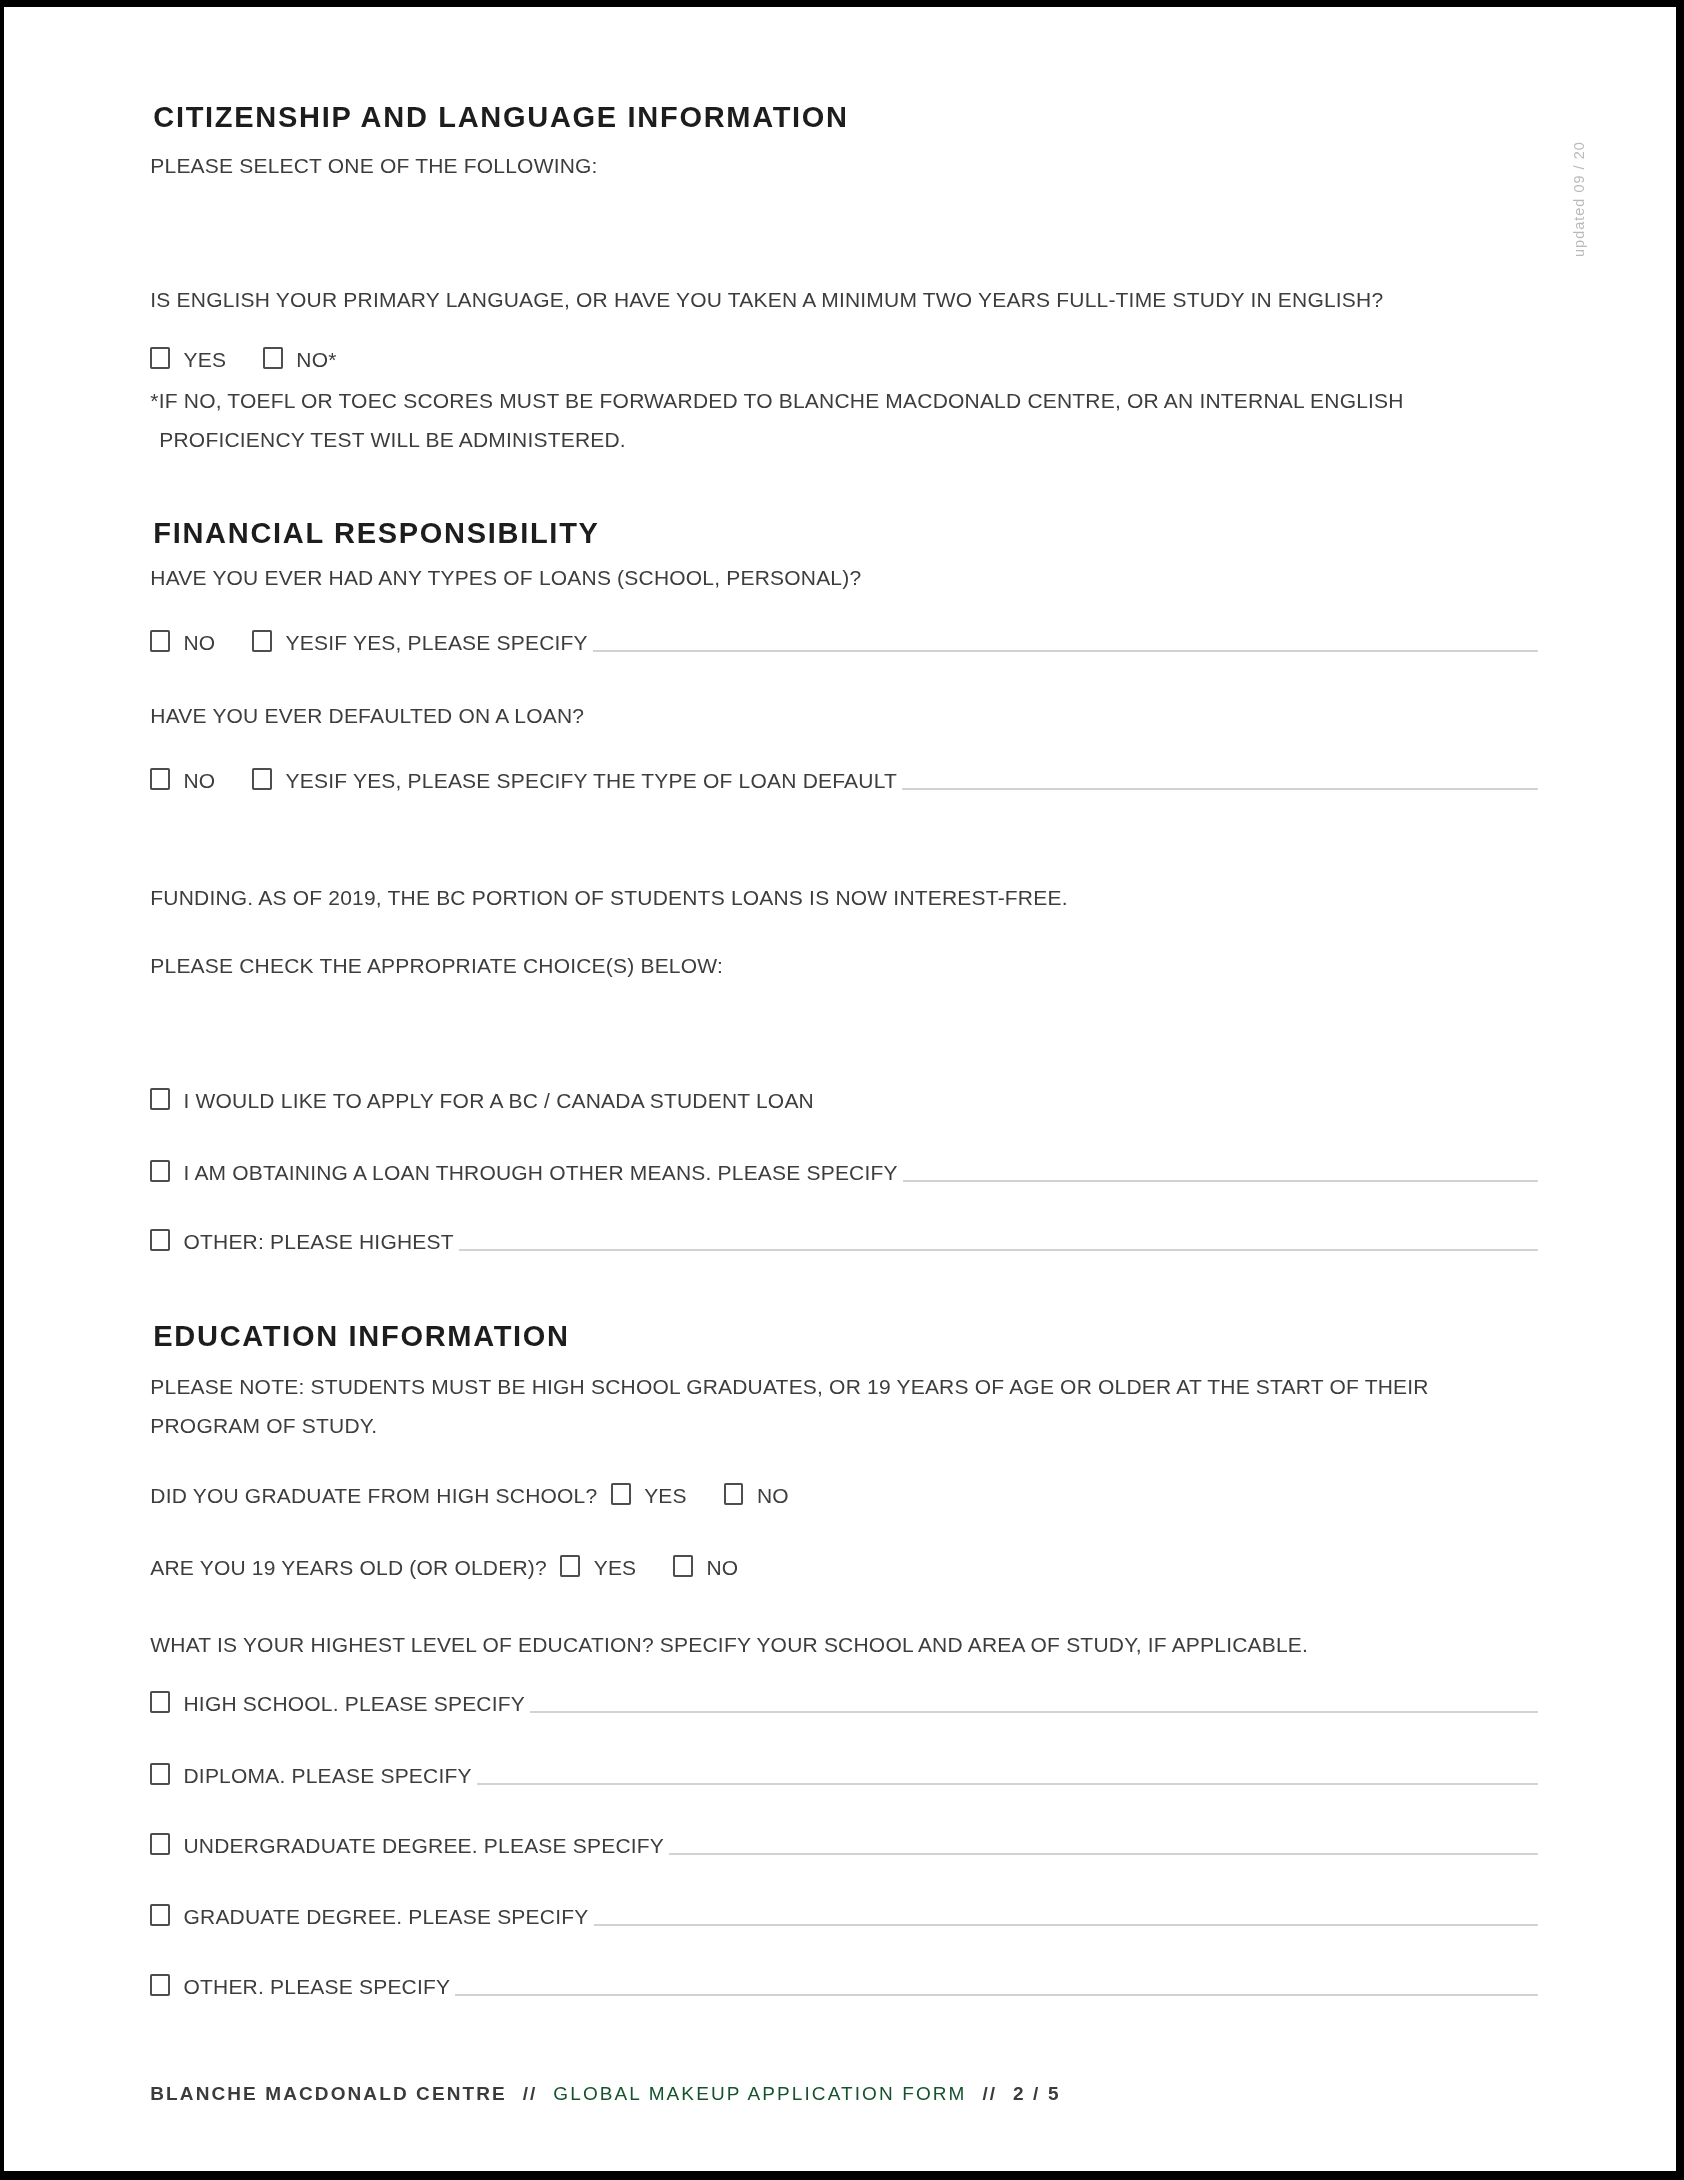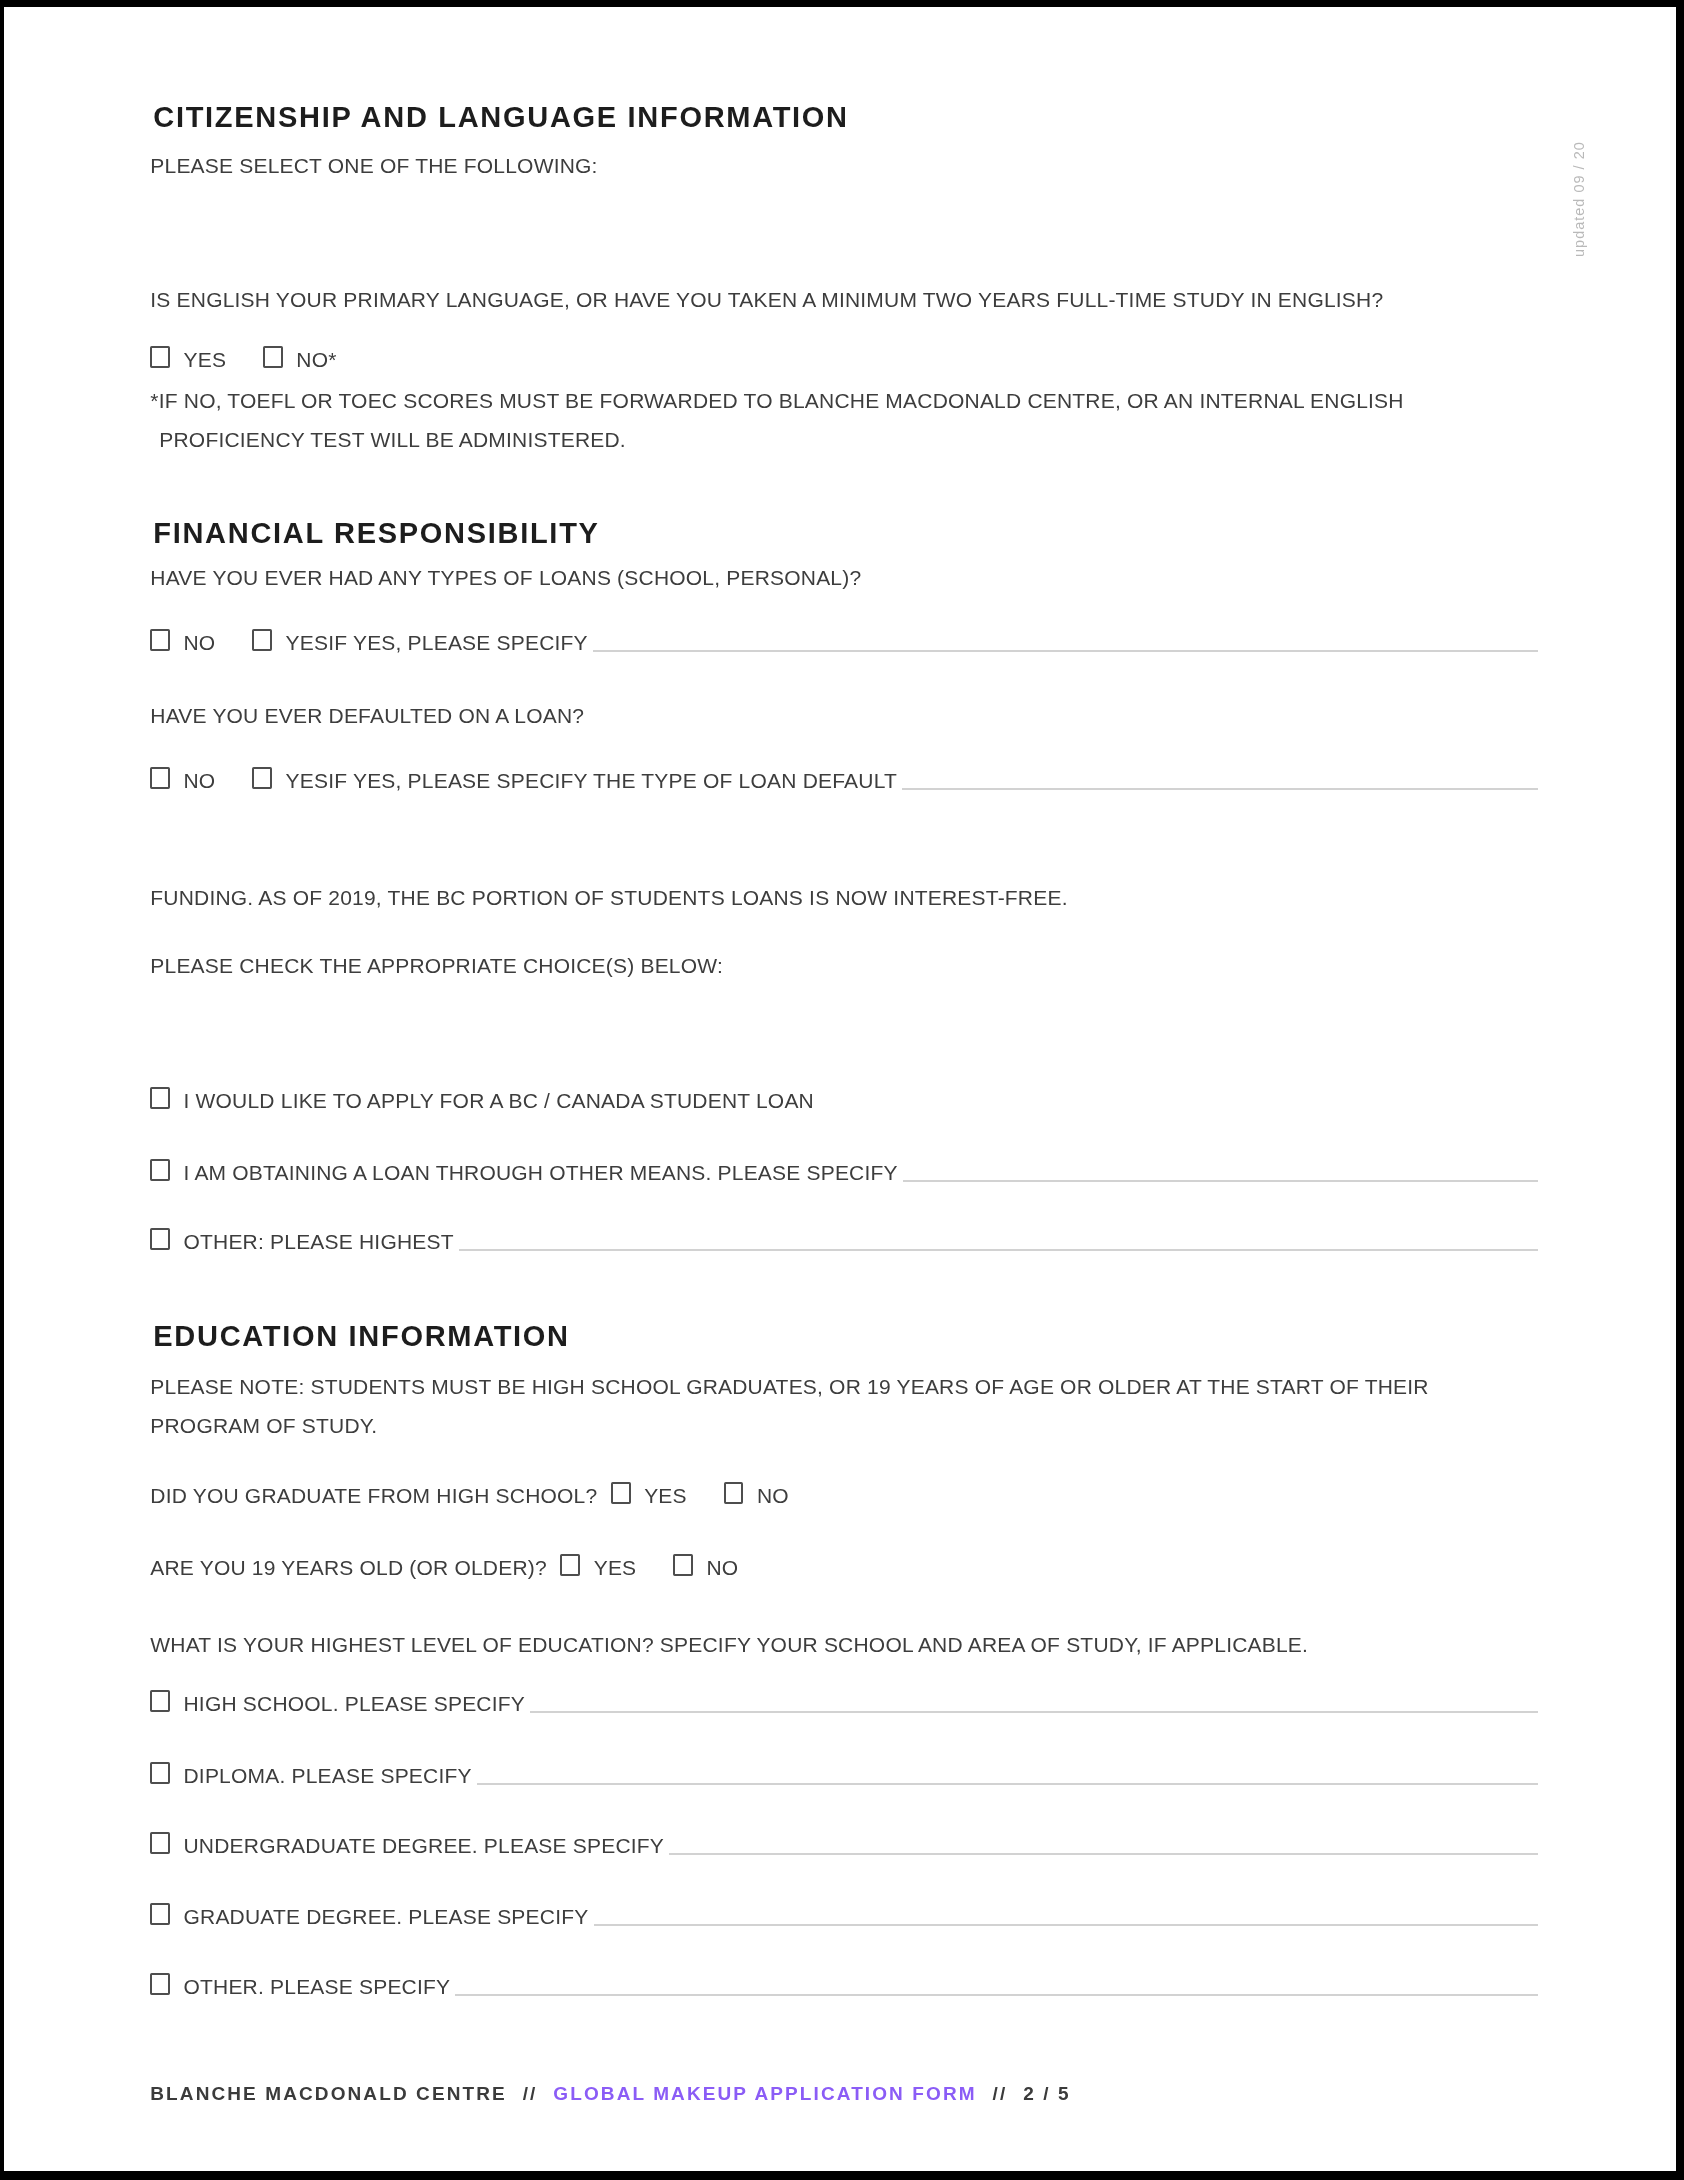--- a/index.html
+++ b/index.html
@@ -2,38 +2,38 @@
 <html style="font-size:13.6px"><head>
 <meta charset="utf-8">
 <title>Application Form</title>
 <style>
   html,body{margin:0;padding:0;}
   body{background:#111;font-family:"Liberation Sans",sans-serif;}
   .frame{position:relative;width:1685px;height:2181px;background:#000;overflow:hidden;}
   .page{position:absolute;left:4.3px;top:6.8px;width:1672px;height:2164px;background:#ffffff;}
   .sec{position:absolute;left:146px;margin:3px;font:700 29px/34px "Liberation Sans",sans-serif;
        letter-spacing:1.7px;color:#1d1d1d;white-space:nowrap;}
-  .row{position:absolute;left:146px;width:1388px;display:flex;
+  .row{position:absolute;left:146px;width:1388px;display:flex;align-items:center;
        font:400 21px/27px "Liberation Sans",sans-serif;color:#3d3d3d;letter-spacing:0.2px;
        white-space:nowrap;}
   .cb{flex:0 0 auto;width:19.6px;height:22px;border:2.6px solid #4e4e4e;border-radius:1.7px;
       background:#fff;box-sizing:border-box;margin-bottom:2.6px;}
   .ml14{margin-left:12px}
   .ml16{margin-left:13.6px}
   .ml44{margin-left:37px}
   .ml48{margin-left:41px}
   .ml60{}
   .fill{flex:1 1 auto;align-self:flex-end;border-bottom:2.6px solid #d2d2d2;height:0;
         margin:0 0 4.3px 5.1px;}
   .updated{position:absolute;left:1567px;top:250px;transform:rotate(-90deg);
            transform-origin:0 0;font:400 14.5px/17px "Liberation Sans",sans-serif;
            color:#b9b9b9;letter-spacing:1px;white-space:nowrap;}
   .footer{position:absolute;left:146px;top:2075px;font:400 19px/24px "Liberation Sans",sans-serif;
           letter-spacing:2.1px;color:#3b3b3b;white-space:nowrap;}
-  .footer .b{font-weight:700;color:#8b5cf6;}
+  .footer .b{font-weight:400;color:#14532d;}
   .footer span{margin-right:8.5px;font-weight:bold;}
 </style>
 </head>
 <body>
 
 <div class="frame">
   <div class="page">
 
     <div class="updated">updated 09 / 20</div>
 

